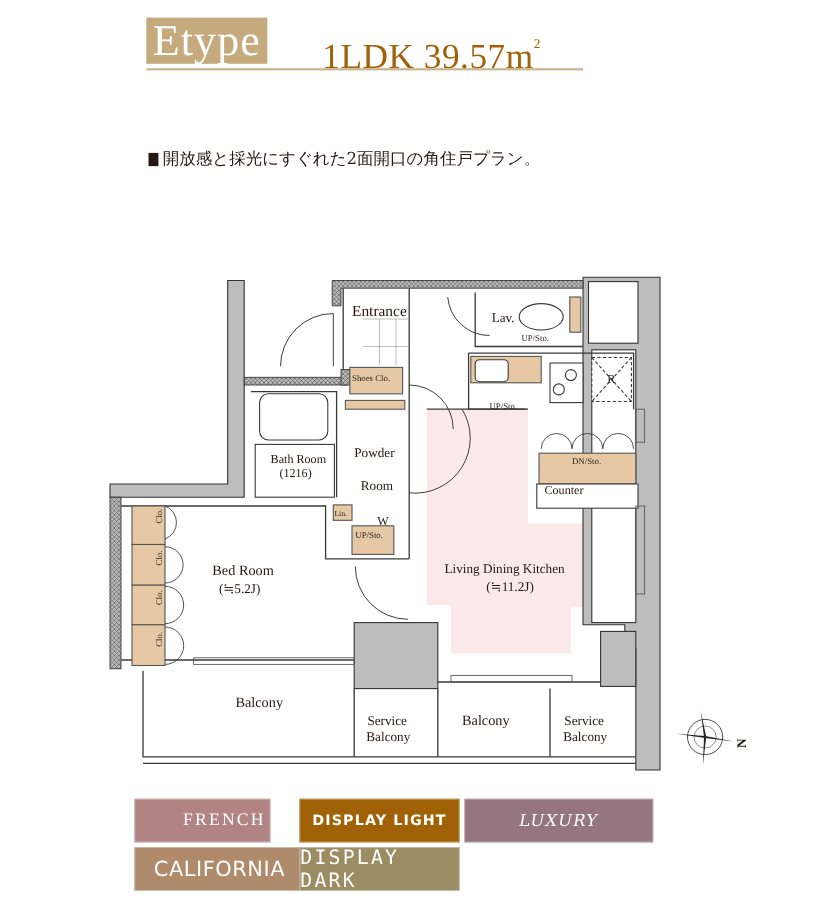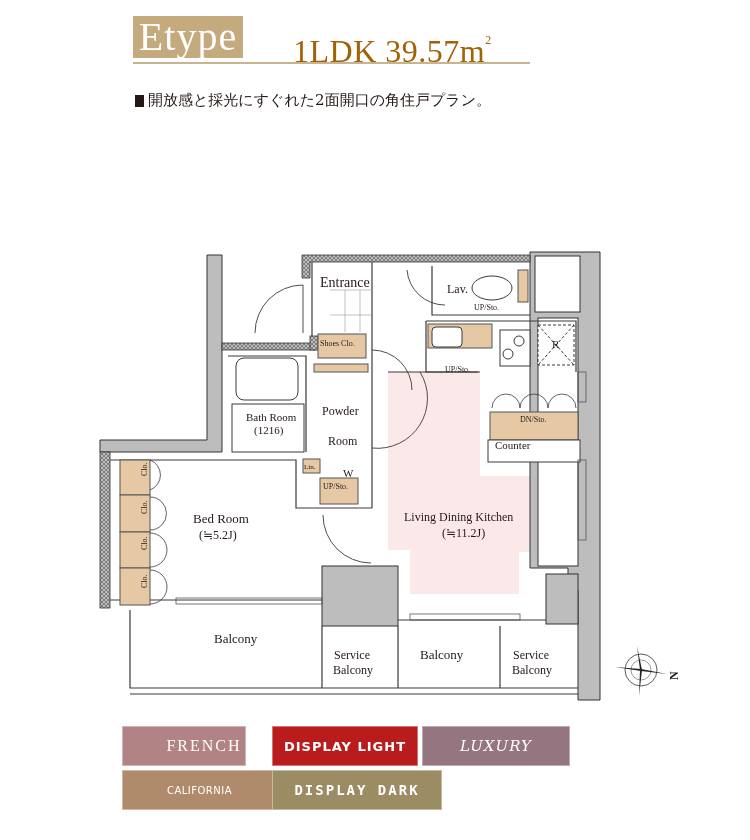--- a/index.html
+++ b/index.html
@@ -2,31 +2,31 @@
 <html><head>
 <meta charset="utf-8">
 <style>
   html,body{margin:0;padding:0;background:#fff;}
   body{width:750px;height:840px;position:relative;overflow:hidden;font-family:"Liberation Serif","DejaVu Serif",serif;color:#231815;}
   .type-badge{position:absolute;left:133px;top:16px;width:110px;height:42px;background:#c4aa7c;color:#fff;font-size:40px;line-height:42px;text-align:center;letter-spacing:1px;}
   .type-spec{position:absolute;left:293px;top:22px;font-size:32px;line-height:36px;color:#a16207;letter-spacing:0.5px;}
   .type-spec sup{font-size:12px;vertical-align:18px;}
   .header-rule{position:absolute;left:133px;top:62px;width:397px;height:2px;background:#c8b48e;}
   .features{position:absolute;left:135px;top:90px;font-size:15px;line-height:21px;color:#231815;font-family:"DejaVu Serif",serif;}
-  .features .feature{display:flex;align-items:center;}
+  .features .feature{display:flex;align-items:center;margin-top:44px;}
   .features .bullet{display:inline-block;width:9px;height:12px;background:#231815;margin-right:4px;}
   .plan{position:absolute;left:0;top:0;}
   .plan text{font-family:"Liberation Serif","DejaVu Serif",serif;fill:#231815;}
   .swatches{position:absolute;left:122px;top:726px;width:450px;height:86px;}
   .swatch{position:absolute;height:40px;display:flex;align-items:center;justify-content:center;color:#fff;font-size:16px;box-sizing:border-box;border:1px solid rgba(255,255,255,0.4);cursor:pointer;}
   .sw-french{left:0;top:0;width:124px;font-family:"Liberation Serif",serif;letter-spacing:2px;padding-left:40px;}
   .sw-display-light{left:150px;top:0;width:146px;font-family:"DejaVu Sans",sans-serif;font-weight:bold;font-size:13px;letter-spacing:1px;}
-  .sw-luxury{left:300px;top:0;width:148px;font-family:"DejaVu Serif",serif;font-style:italic;font-size:15px;letter-spacing:1px;}
-  .sw-california{left:0;top:44px;width:155px;font-family:"DejaVu Sans",sans-serif;font-size:10px;letter-spacing:0.5px;}
-  .sw-display-dark{left:150px;top:44px;width:170px;font-family:"DejaVu Sans Mono",monospace;font-weight:bold;font-size:14px;letter-spacing:2px;}
+  .sw-luxury{left:300px;top:0;width:172px;font-family:"DejaVu Serif",serif;font-style:italic;font-size:15px;letter-spacing:1px;}
+  .sw-california{left:0;top:44px;width:155px;font-family:"DejaVu Sans",sans-serif;font-size:19px;letter-spacing:0.5px;}
+  .sw-display-dark{left:150px;top:44px;width:146px;font-family:"DejaVu Sans Mono",monospace;font-weight:normal;font-size:18px;letter-spacing:2px;}
 </style>
 </head>
 <body>
 
 <div class="type-badge">Etype</div>
 <div class="type-spec">
   <span>1LDK</span>&nbsp;<span>39.57</span><span>m</span><sup>2</sup>
 </div>
 <div class="header-rule"></div>
 
@@ -184,17 +184,17 @@
     <circle r="16" fill="none" stroke="#333" stroke-width="0.8"></circle>
     <circle r="10" fill="none" stroke="#333" stroke-width="0.5"></circle>
     <path d="M-4 -24 L1 0 L-2 26 L-1 0 Z" fill="#222"></path>
     <path d="M-26 -3 L0 -1 L26 4 L0 1 Z" fill="#222"></path>
     <text x="29" y="10" font-size="12" font-weight="bold" transform="rotate(-90 33 6)">N</text>
   </g>
 </svg>
 
 <div class="swatches">
   <div class="swatch sw-french" style="background:#b28384">FRENCH</div>
-  <div class="swatch sw-display-light" style="background:#b91c1c">DISPLAY LIGHT</div>
+  <div class="swatch sw-display-light" style="background:#a16207">DISPLAY LIGHT</div>
   <div class="swatch sw-luxury" style="background:#95757f">LUXURY</div>
   <div class="swatch sw-california" style="background:#b08b6b">CALIFORNIA</div>
   <div class="swatch sw-display-dark" style="background:#9c8c63">DISPLAY DARK</div>
 </div>
 
 </body></html>

